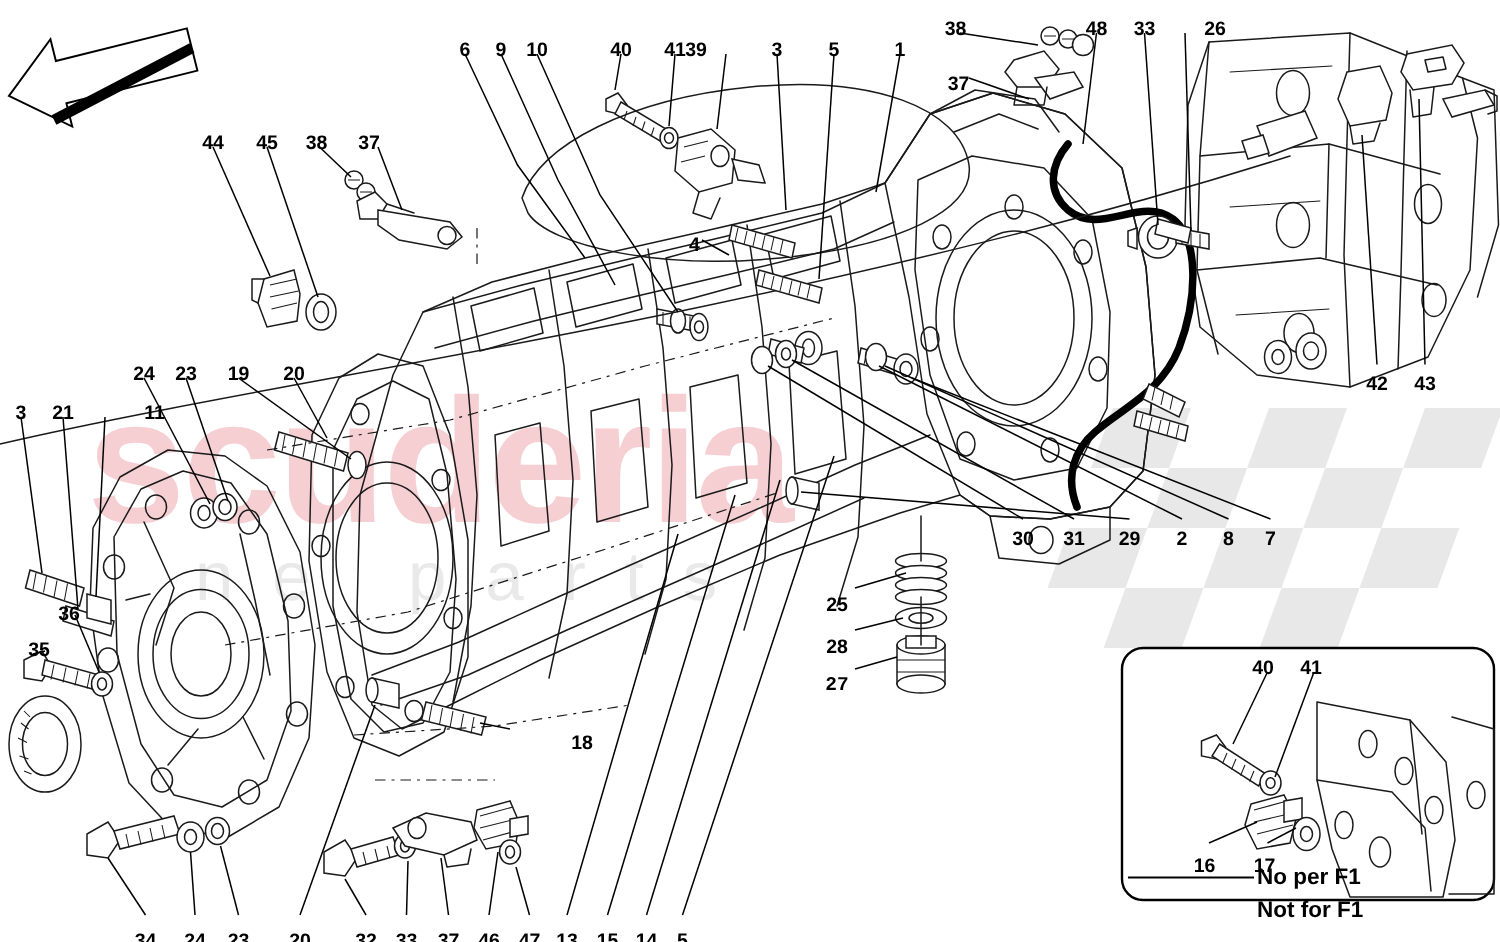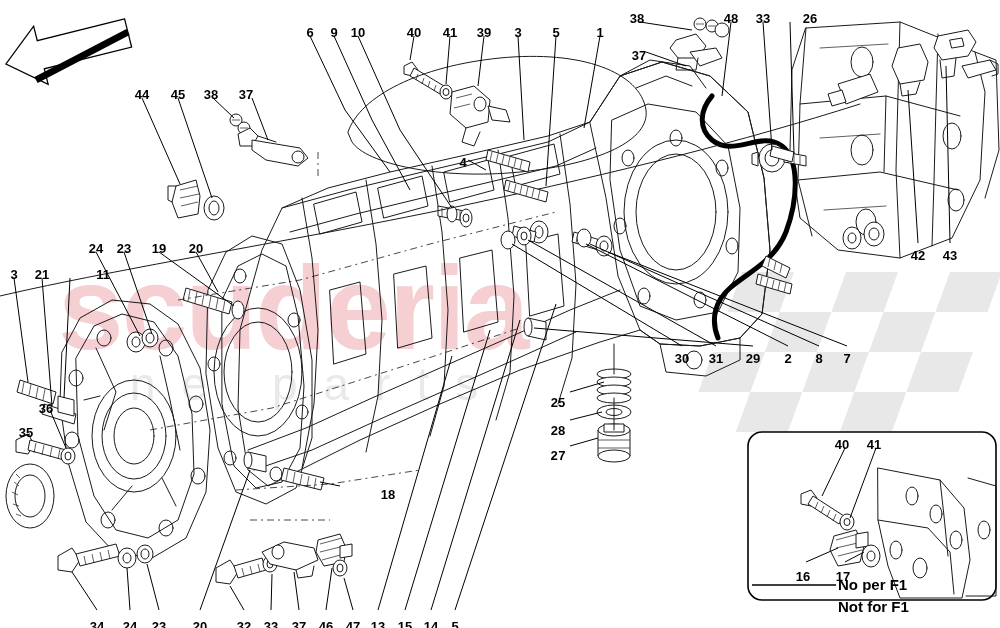--- a/index.html
+++ b/index.html
@@ -564,21 +564,21 @@
       <path d="M455 610 L 556 304"></path>
     </g>
   </svg>
 
   <div id="callouts">
       <div class="callout-label" style="left: 310px; top: 26px;">6</div>
       <div class="callout-label" style="left: 334px; top: 26px;">9</div>
       <div class="callout-label" style="left: 358px; top: 26px;">10</div>
       <div class="callout-label" style="left: 414px; top: 26px;">40</div>
       <div class="callout-label" style="left: 450px; top: 26px;">41</div>
-      <div class="callout-label" style="left: 484px; top: 26px;">39</div>
+      <div class="callout-label" style="left: 464px; top: 26px;">39</div>
       <div class="callout-label" style="left: 518px; top: 26px;">3</div>
       <div class="callout-label" style="left: 556px; top: 26px;">5</div>
       <div class="callout-label" style="left: 600px; top: 26px;">1</div>
       <div class="callout-label" style="left: 637px; top: 12px;">38</div>
       <div class="callout-label" style="left: 731px; top: 12px;">48</div>
       <div class="callout-label" style="left: 763px; top: 12px;">33</div>
       <div class="callout-label" style="left: 810px; top: 12px;">26</div>
       <div class="callout-label" style="left: 639px; top: 49px;">37</div>
       <div class="callout-label" style="left: 142px; top: 88px;">44</div>
       <div class="callout-label" style="left: 178px; top: 88px;">45</div>

